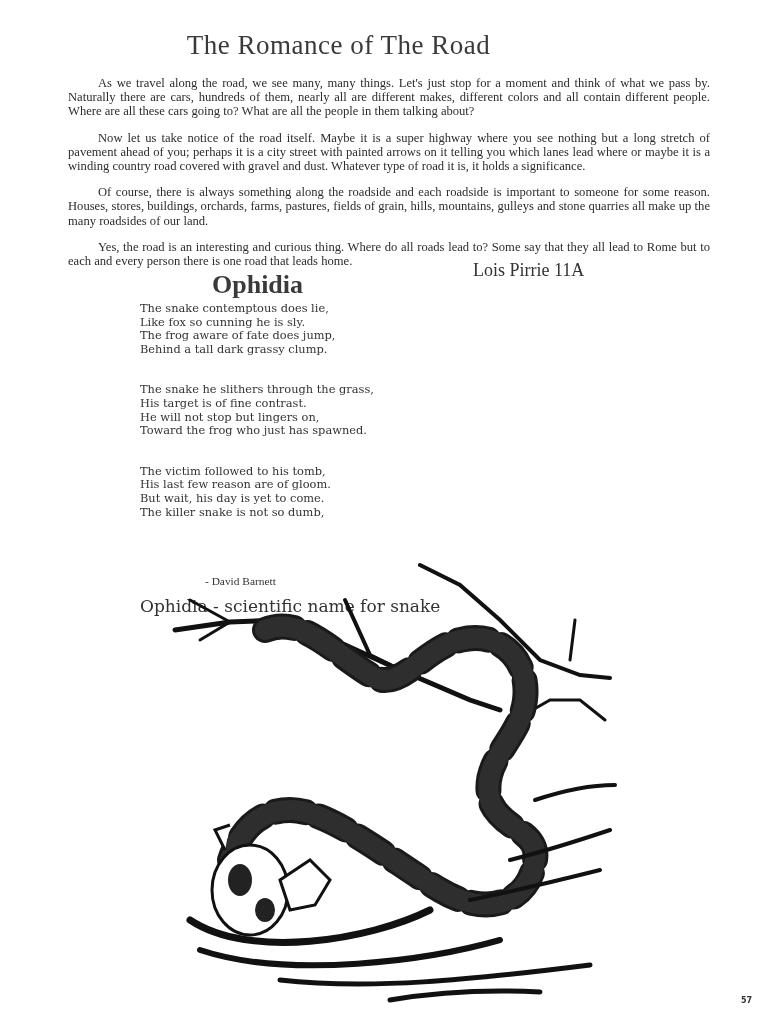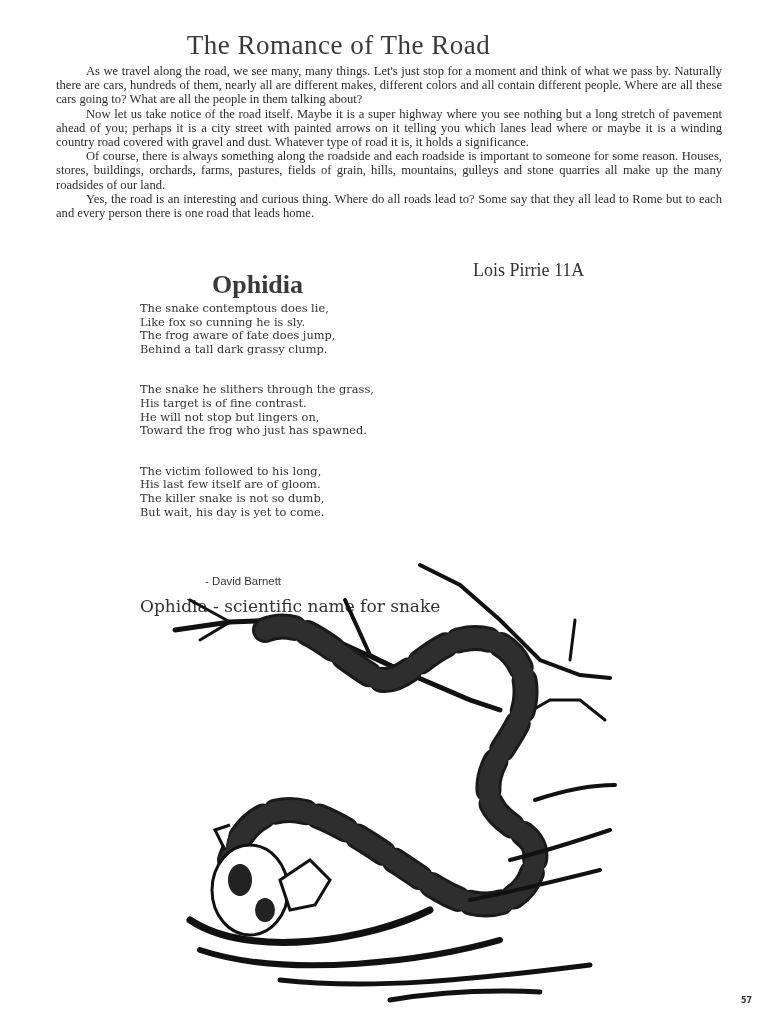--- a/index.html
+++ b/index.html
@@ -11,21 +11,21 @@
       position: absolute; left: 0; width: 677px; top: 30px;
       text-align: center; font-family: "Liberation Serif", serif;
       font-size: 27px; color: #3a3a3a; letter-spacing: 0.5px; font-weight: normal;
       margin: 0;
     }
     .essay {
       position: absolute; left: 56px; top: 64px; width: 666px;
       font-family: "Liberation Serif", serif; font-size: 12.6px; line-height: 14.2px;
       text-align: justify; color: #2c2c2c;
     }
-    .essay p { margin: 0; text-indent: 30px; }
+    .essay p { margin: 12px; text-indent: 30px; }
     .author1 {
       position: absolute; left: 473px; top: 260px;
       font-family: "Liberation Serif", serif; font-size: 18px; color: #333;
     }
     .poem-title {
       position: absolute; left: 204px; top: 262px;
       font-family: "Liberation Serif", serif; font-size: 26px; color: #3a3a3a;
       margin: 8px; font-weight: bold;
     }
     .poem {
@@ -33,21 +33,21 @@
       font-family: "DejaVu Serif", serif; font-size: 11.4px; line-height: 13.6px; color: #333;
     }
     .stanza { margin: 0 0 27px 0; }
     .stanza div { white-space: nowrap; }
     .footnote {
       position: absolute; left: 140px; top: 576px;
       font-family: "DejaVu Serif", serif; font-size: 17px; color: #333; margin-top: 20px;
     }
     .author2 {
       position: absolute; left: 205px; top: 575px;
-      font-family: Liberation Sans, sans-serif; font-size: 11.4px; color: #333;
+      font-family: Liberation Serif, serif; font-size: 11.4px; color: #333;
     }
     .page-num {
       position: absolute; left: 741px; top: 996px;
       font-family: "DejaVu Sans", sans-serif; font-size: 8px; font-weight: bold; color: #333;
     }
     .illustration { position: absolute; left: 170px; top: 560px; width: 460px; height: 450px; }
   </style>
 </head>
 <body>
 
@@ -71,24 +71,24 @@
     <div>The frog aware of fate does jump,</div>
     <div>Behind a tall dark grassy clump.</div>
   </div>
   <div class="stanza">
     <div>The snake he slithers through the grass,</div>
     <div>His target is of fine contrast.</div>
     <div>He will not stop but lingers on,</div>
     <div>Toward the frog who just has spawned.</div>
   </div>
   <div class="stanza">
-    <div>The victim followed to his long,</div>
-    <div>His last few itself are of gloom.</div>
+    <div>The victim followed to his tomb,</div>
+    <div>His last few reason are of gloom.</div>
+    <div>But wait,  his day is yet to come.</div>
     <div>The killer snake is not so dumb,</div>
-    <div>But wait,  his day is yet to come.</div>
   </div>
 </div>
 
 <div class="footnote">Ophidia - scientific name for snake</div>
 <div class="author2">- David Barnett</div>
 
 <svg class="illustration" viewBox="0 0 460 450" xmlns="http://www.w3.org/2000/svg">
 
   <g fill="none" stroke="#111" stroke-linecap="round">
     <path d="M5 70 L60 62 L110 60 L160 78 L230 110 L300 140 L330 150" stroke-width="5"></path>

